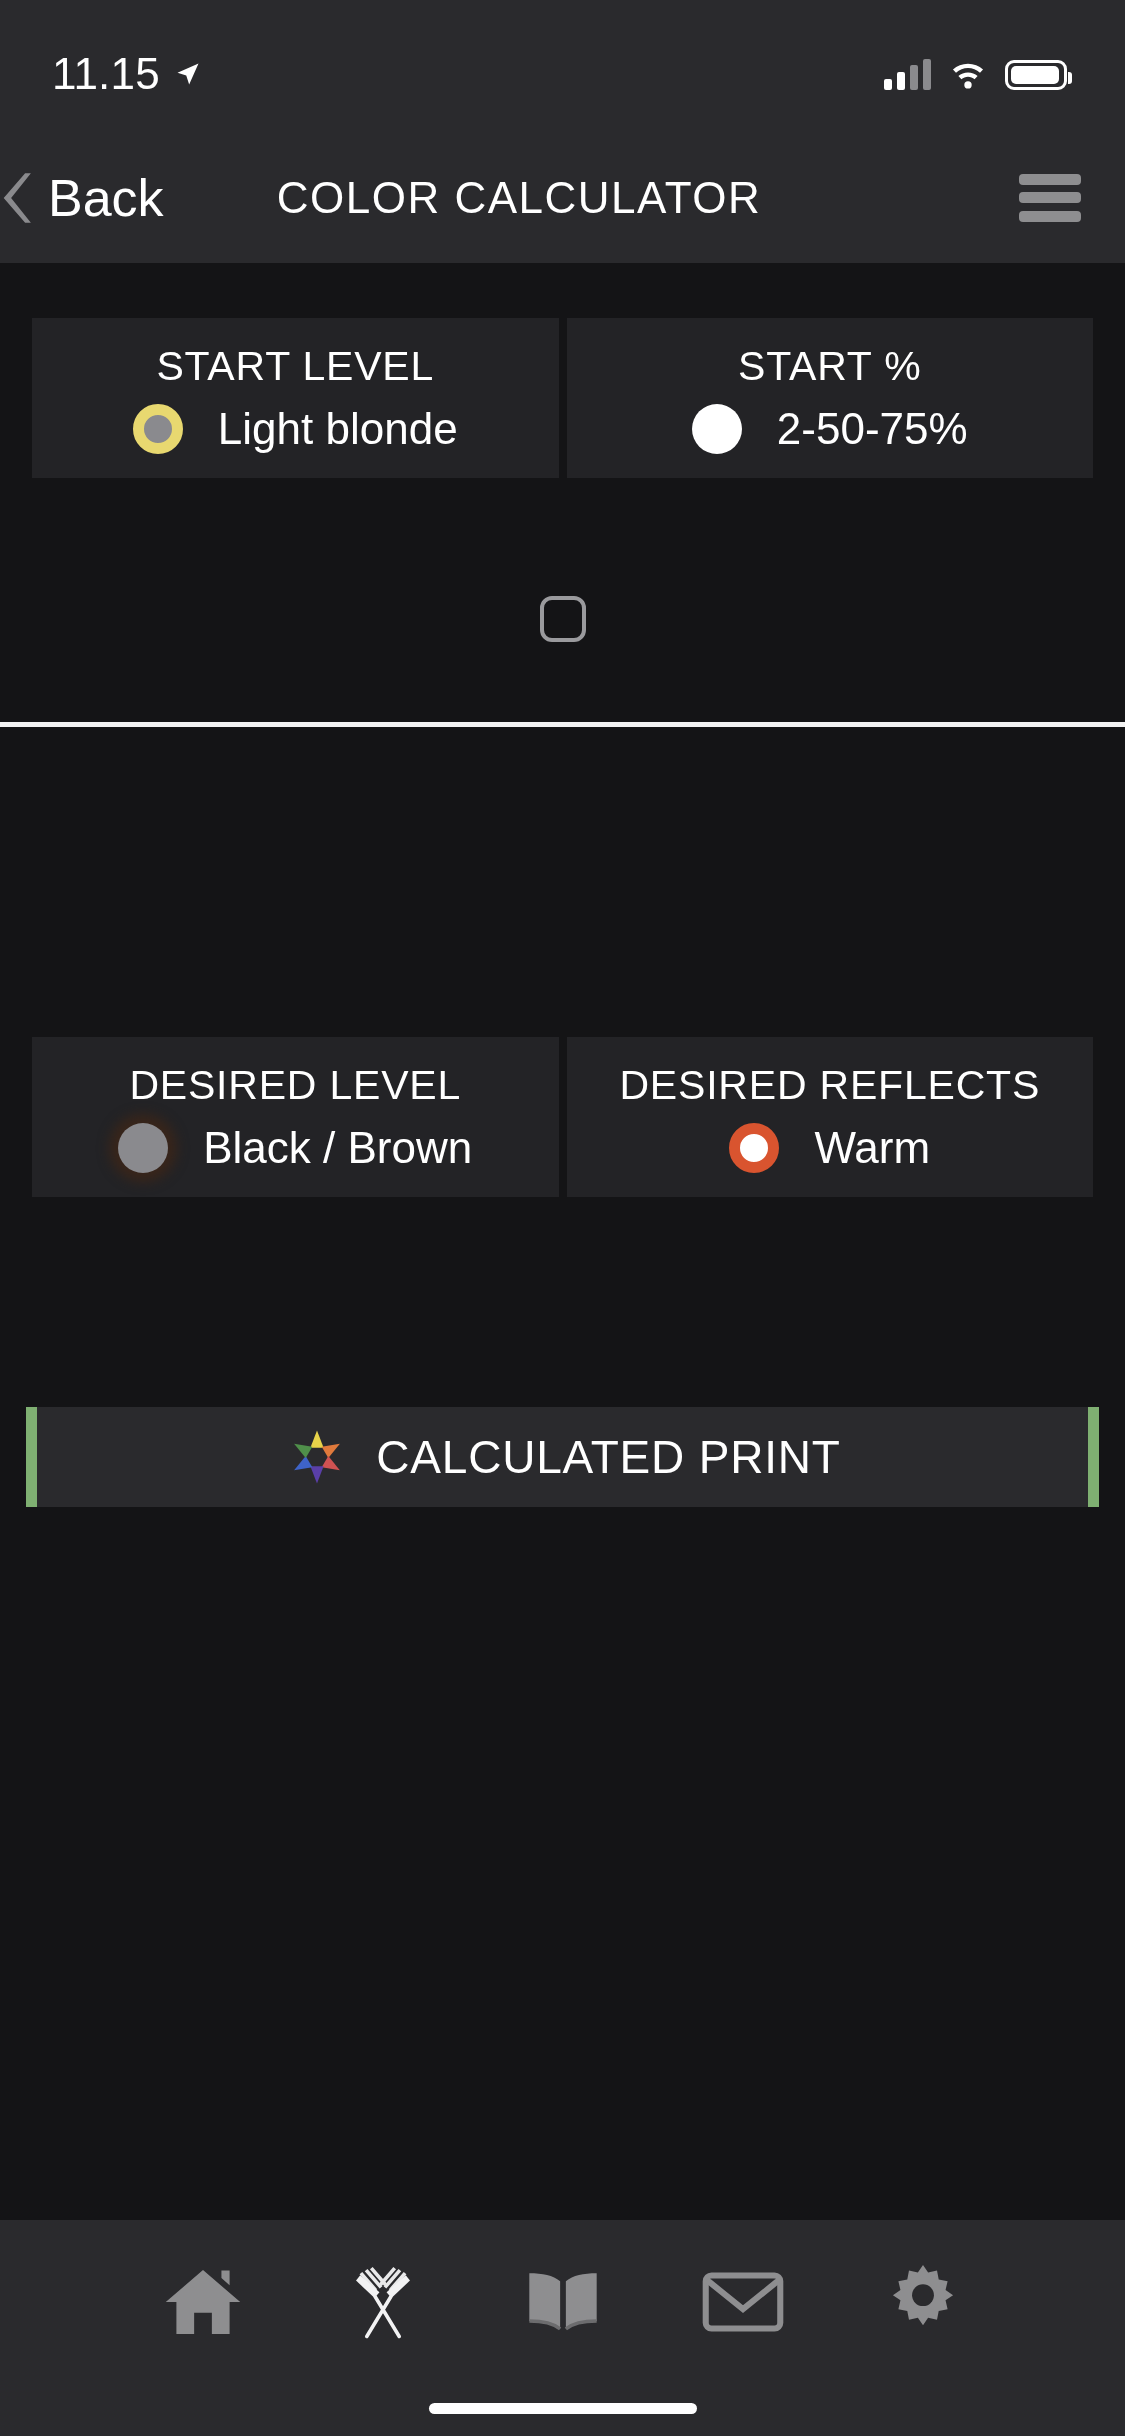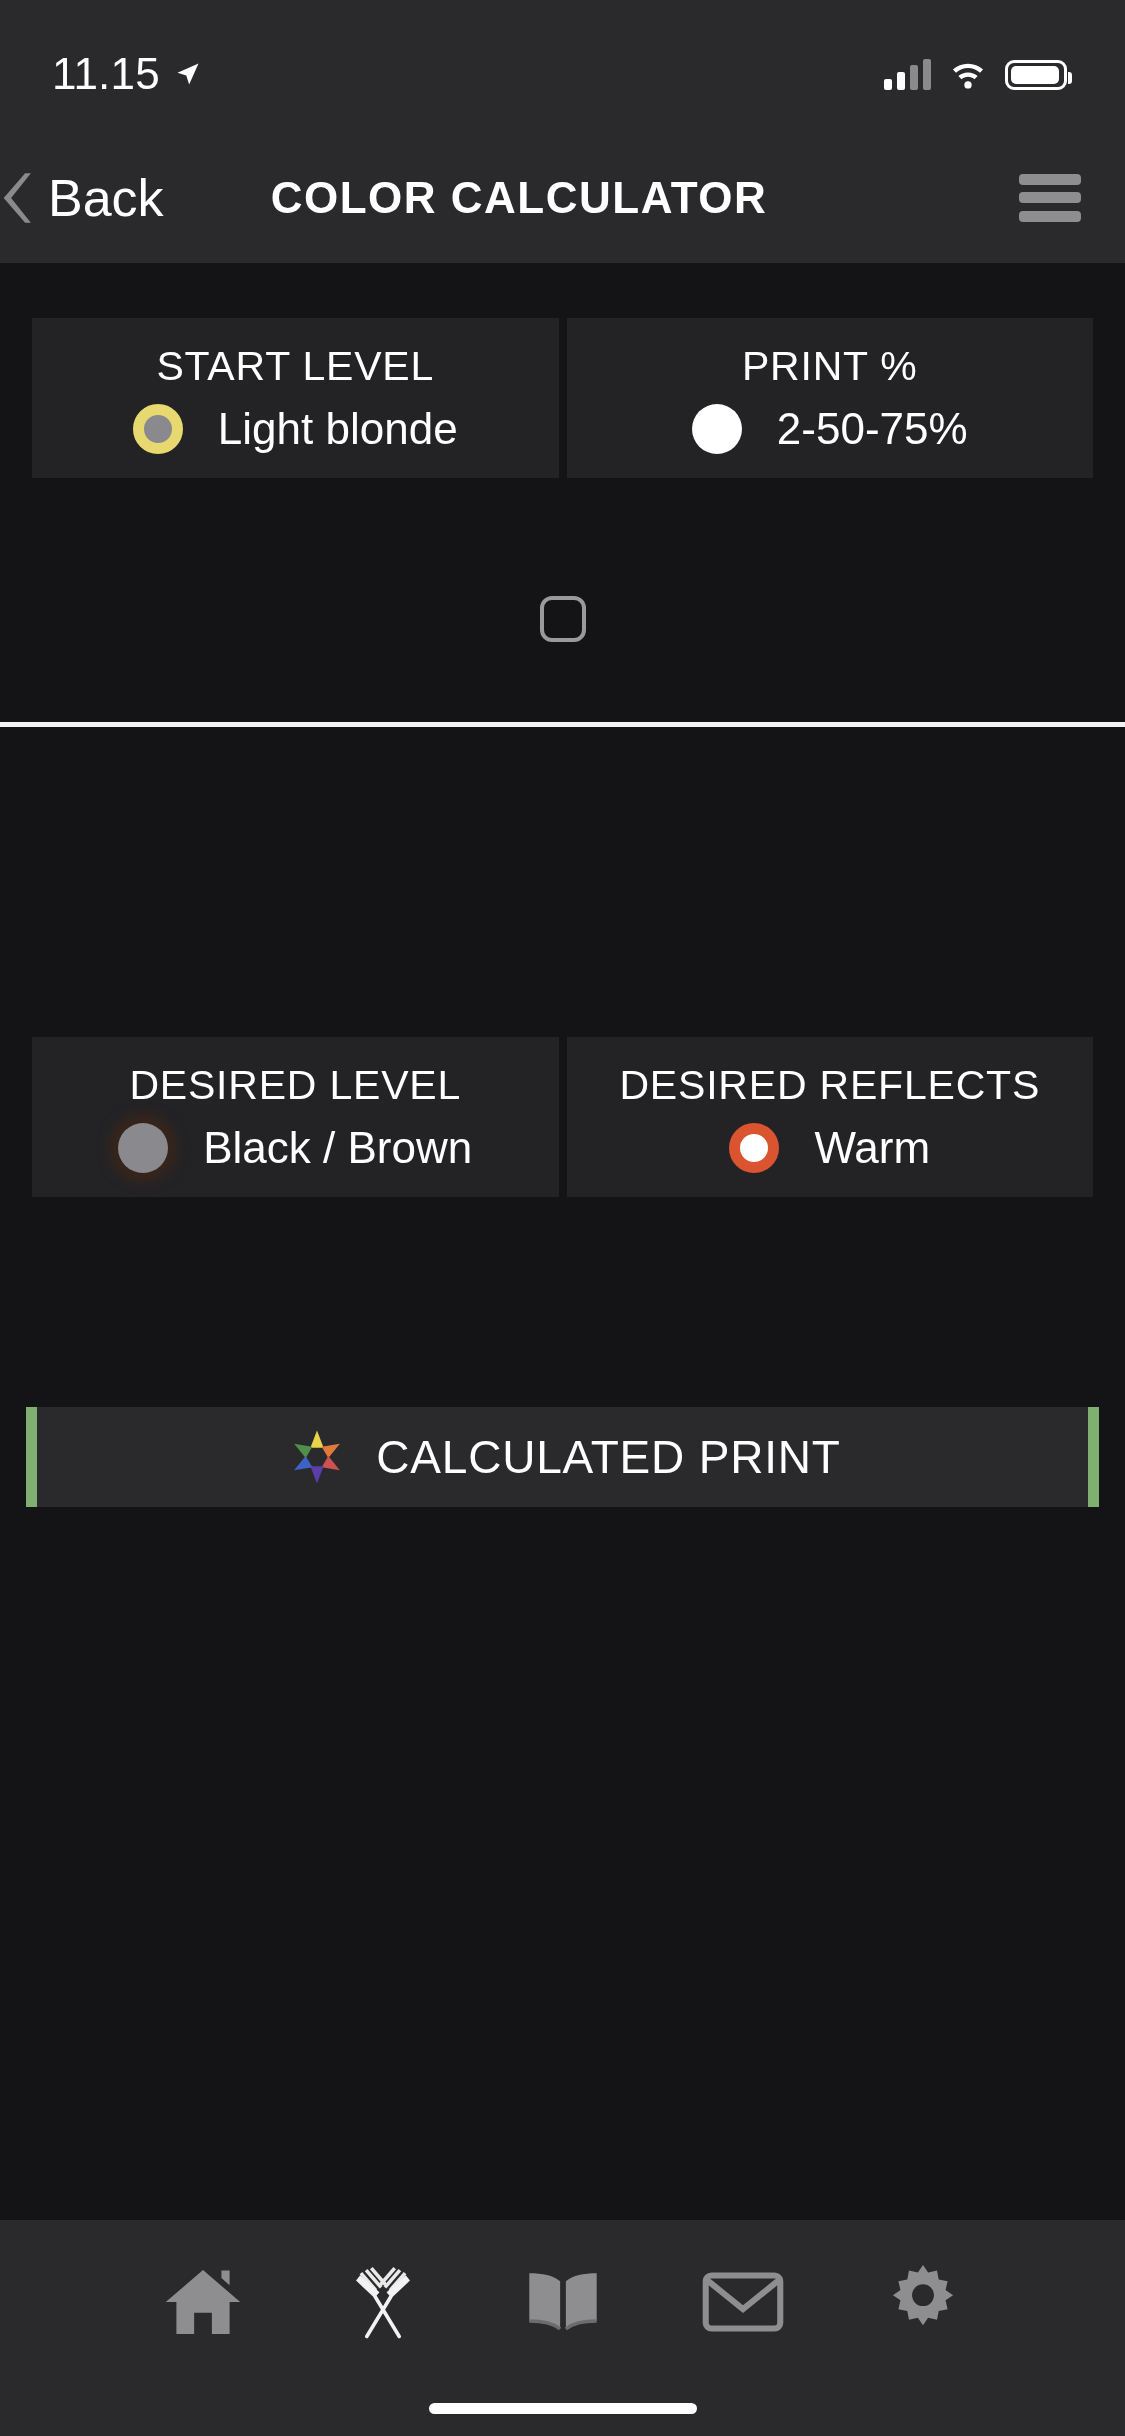--- a/index.html
+++ b/index.html
@@ -45,21 +45,21 @@
     display:flex; align-items:center;
   }
   .nav-back {
     display:flex; align-items:center; gap:6px;
     padding-left:0; height:100%; cursor:pointer;
   }
   .chev { width:42px; height:56px; display:block; }
   .nav-back-label { color:#fff; font-size:52px; font-weight:400; }
   .nav-title {
     position:absolute; left:0; width:1038px; text-align:center;
-    color:#fff; font-size:44px; letter-spacing:1.5px; font-weight:700;
+    color:#fff; font-size:44px; letter-spacing:1.5px; font-weight:400;
     pointer-events:none;
   }
   .nav-menu {
     position:absolute; right:44px; top:50%; transform:translateY(-50%);
     width:62px; height:48px;
     display:flex; flex-direction:column; justify-content:space-between; cursor:pointer;
   }
   .nav-menu span { display:block; height:11px; background:#8e8e90; border-radius:4px; }
 
   
@@ -184,21 +184,21 @@
     <div class="section" style="padding-top:55px;">
       <div class="card-row">
         <div class="card left">
           <div class="card-title">START LEVEL</div>
           <div class="card-val-row">
             <span class="swatch swatch-blonde"></span>
             <span class="card-val">Light blonde</span>
           </div>
         </div>
         <div class="card">
-          <div class="card-title">PRINT %</div>
+          <div class="card-title">START %</div>
           <div class="card-val-row">
             <span class="swatch swatch-white"></span>
             <span class="card-val">2-50-75%</span>
           </div>
         </div>
       </div>
 
       <div class="check-row">
         <span class="checkbox"></span>
       </div>

